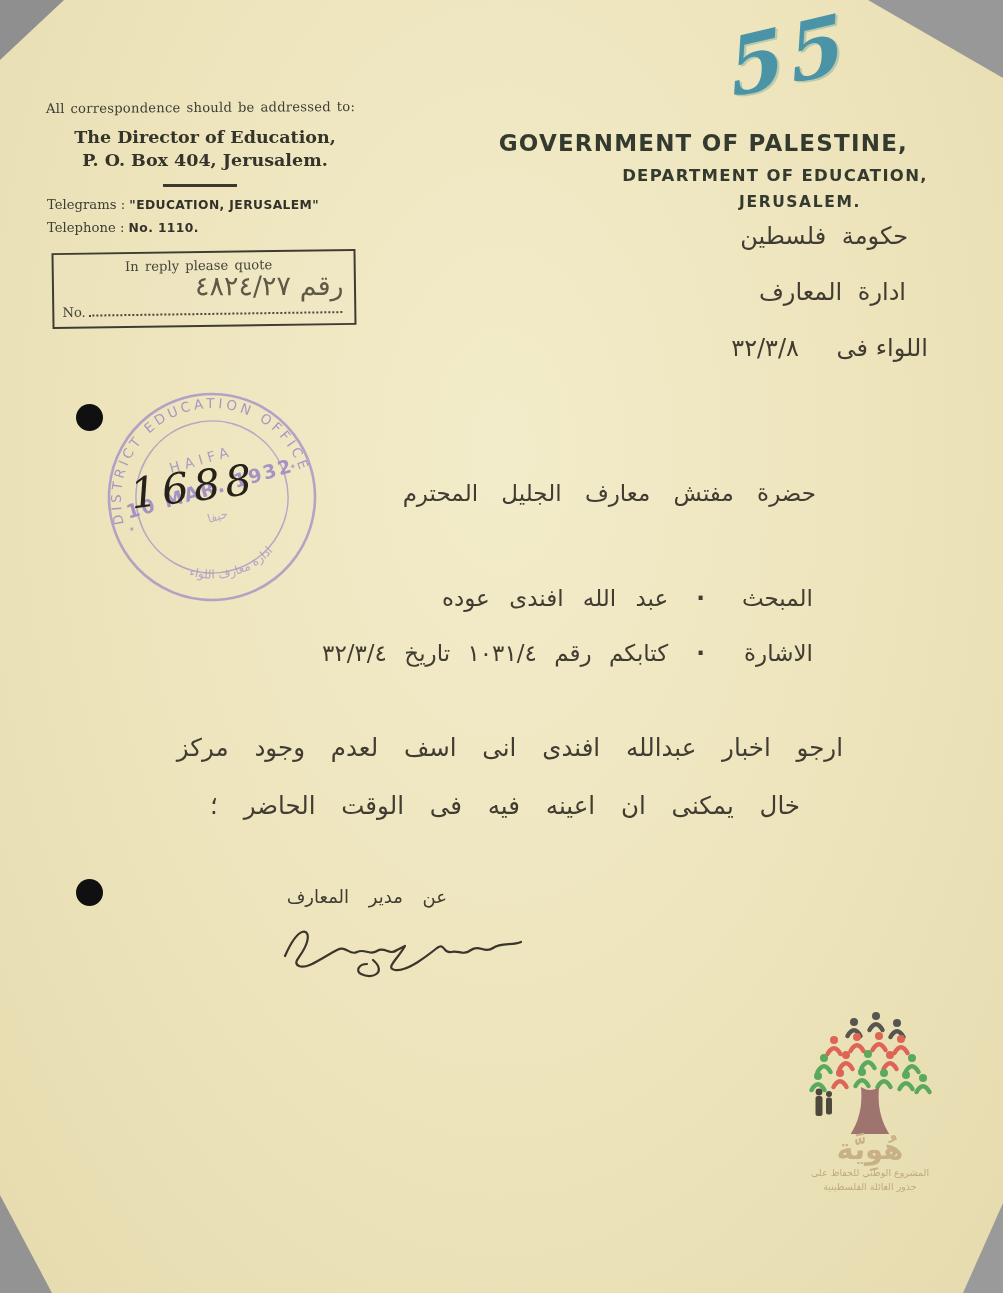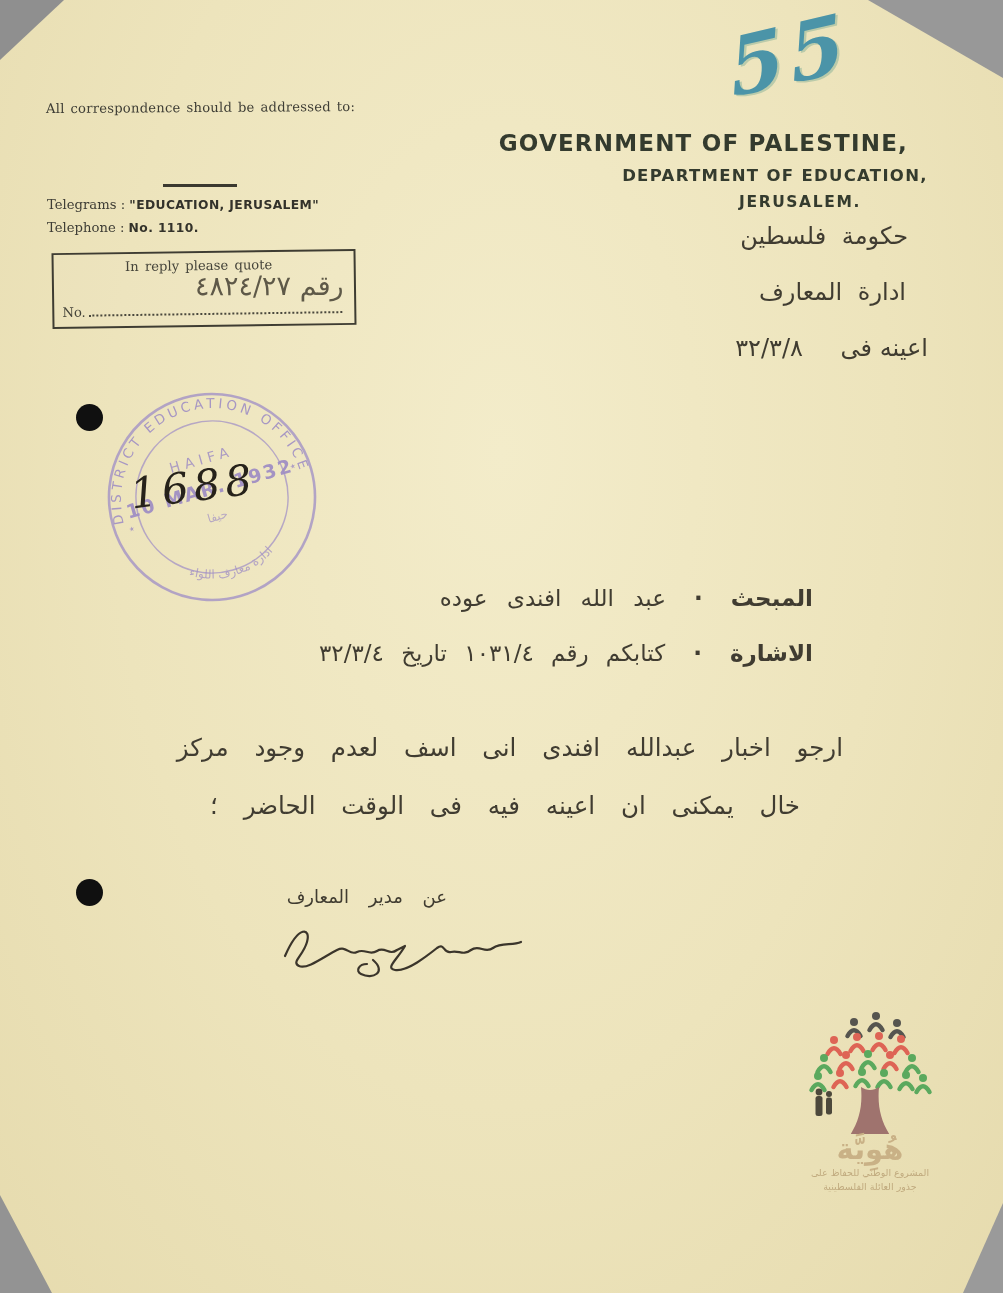--- a/index.html
+++ b/index.html
@@ -81,21 +81,21 @@
     left:130px;top:462px;
     font-family:"DejaVu Serif","Liberation Serif",serif;font-style:italic;
     font-size:42px;letter-spacing:5px;color:#26221a;
     transform:rotate(-7deg);
   }
 
   
   .salutation{right:187px;top:480px;font-size:23px;word-spacing:16px;}
   .subjrow{top:585px;right:190px;display:flex;flex-direction:row;direction:rtl;align-items:baseline;font-size:23px;}
   .refrow{top:640px;right:190px;display:flex;flex-direction:row;direction:rtl;align-items:baseline;font-size:23px;}
-  .subjrow .lbl,.refrow .lbl{min-width:80px;font-weight:bold;}
+  .subjrow .lbl,.refrow .lbl{min-width:80px;}
   .subjrow .sep,.refrow .sep{margin:0 28px;font-weight:bold;}
   .subjrow .val{word-spacing:12px;letter-spacing:1px;}
   .refrow .val{word-spacing:10px;letter-spacing:1px;}
   .bodyl1{right:160px;top:733px;font-size:24.5px;word-spacing:18px;}
   .bodyl2{right:203px;top:791px;font-size:24.5px;word-spacing:18px;}
   .closing{right:556px;top:886px;font-size:18px;word-spacing:14px;}
   .sig{left:275px;top:912px;}
 
   
   .logo{left:790px;top:1012px;width:160px;display:flex;flex-direction:column;align-items:center;opacity:.92;}
@@ -130,20 +130,24 @@
 <div class="page">
 
   <div class="corner tl"></div>
   <div class="corner tr"></div>
   <div class="corner bl"></div>
   <div class="corner br"></div>
 
   <div class="abs hand55">55</div>
 
   <div class="abs corr-note">All correspondence should be addressed to:</div>
+  <div class="abs director">
+    <div>The Director of Education,</div>
+    <div>P. O. Box 404, Jerusalem.</div>
+  </div>
   <div class="abs rule"></div>
   <div class="abs meta-line tg">
     <span>Telegrams :</span>
     <b>"EDUCATION, JERUSALEM"</b>
   </div>
   <div class="abs meta-line tp">
     <span>Telephone :</span>
     <b>No. 1110.</b>
   </div>
 
@@ -158,21 +162,21 @@
       <span class="dots"></span>
     </div>
   </div>
 
   <div class="abs sans gov1">GOVERNMENT OF PALESTINE,</div>
   <div class="abs sans gov2">DEPARTMENT OF EDUCATION,</div>
   <div class="abs sans gov3">JERUSALEM.</div>
   <div class="abs ar ar1" lang="ar">حكومة فلسطين</div>
   <div class="abs ar ar2" lang="ar">ادارة المعارف</div>
   <div class="abs ar ar3" lang="ar">
-    <span>اعينه فى</span>
+    <span>اللواء فى</span>
     <span class="date">٣٢/٣/٨</span>
   </div>
 
   <div class="abs hole hole1"></div>
   <div class="abs hole hole2"></div>
 
   <div class="abs stampwrap">
     <svg width="230" height="230" viewBox="-115 -115 230 230">
       <g class="stamp-ink" transform="rotate(-16)">
         <circle class="ring-outer" r="103"></circle>
@@ -186,20 +190,21 @@
         <text y="-34" text-anchor="middle" class="scity">HAIFA</text>
         <text y="-2" text-anchor="middle" class="sdate">10 MAR. 1932</text>
         <text y="24" text-anchor="middle" class="scityar">حيفا</text>
         <text x="-89" y="12" class="sstar">٭</text>
         <text x="83" y="-4" class="sstar">٭</text>
       </g>
     </svg>
   </div>
   <div class="abs stamp-num">1688</div>
 
+  <div class="abs ar salutation" lang="ar">حضرة مفتش معارف الجليل المحترم</div>
 
   <div class="abs ar subjrow" lang="ar">
     <span class="lbl">المبحث</span>
     <span class="sep">·</span>
     <span class="val">عبد الله افندى عوده</span>
   </div>
 
   <div class="abs ar refrow" lang="ar">
     <span class="lbl">الاشارة</span>
     <span class="sep">·</span>

